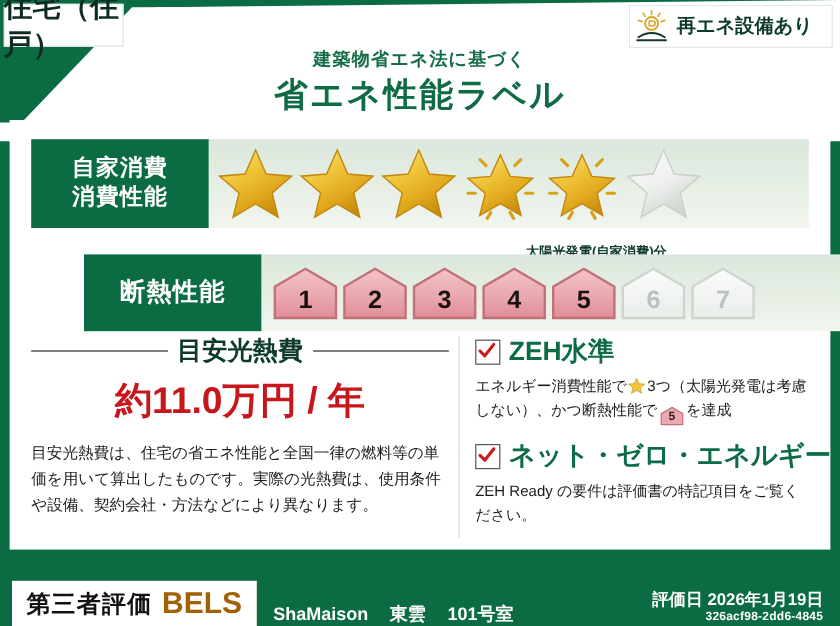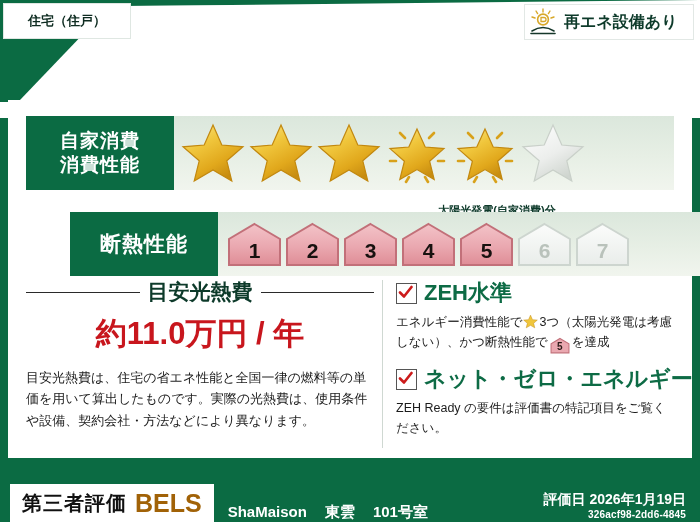--- a/index.html
+++ b/index.html
@@ -12,24 +12,24 @@
   .label-root{
     position:relative;
     width:700px;height:522px;
     background:#0b6b43;
     box-sizing:border-box;
   }
 
   
   .cat-tag{
     position:absolute;left:3px;top:3px;
-    width:128px;height:36px;
+    width:100px;height:36px;
     background:#ffffff;
     display:flex;align-items:center;justify-content:center;
-    font-size:13px;font-weight:bold;color:#0d2b20;
+    font-size:24px;font-weight:bold;color:#0d2b20;
     letter-spacing:0px;
     box-shadow:0 0 0 1px #dfe7e2 inset;
   }
 
   
   .renew-badge{
     position:absolute;right:6px;top:4px;
     height:36px;width:170px;
     background:#ffffff;
     display:flex;align-items:center;gap:6px;
@@ -246,20 +246,24 @@
         <line x1="26" y1="9" x2="23" y2="10"></line>
       </g>
       <circle cx="15" cy="11.5" r="5.4" fill="none" stroke="#d8a82a" stroke-width="1.6"></circle>
       <path d="M13 9.5 h3 a2 2 0 0 1 0 4 h-3 z" fill="none" stroke="#d8a82a" stroke-width="1.3"></path>
       <path d="M4 23 q11 -7 22 0" fill="none" stroke="#15372a" stroke-width="1.6" stroke-linecap="round"></path>
       <line x1="3" y1="25.5" x2="27" y2="25.5" stroke="#15372a" stroke-width="1.6" stroke-linecap="round"></line>
     </svg>
     <span class="txt">再エネ設備あり</span>
   </div>
 
+  <div class="title-wrap">
+    <div class="title-sub">建築物省エネ法に基づく</div>
+    <div class="title-main">省エネ性能ラベル</div>
+  </div>
 
   <div class="card">
 
     <div class="perf-row" id="energy-row">
       <div class="row-label">
         <div>
           <div>自家消費</div>
           <div>消費性能</div>
         </div>
       </div>

